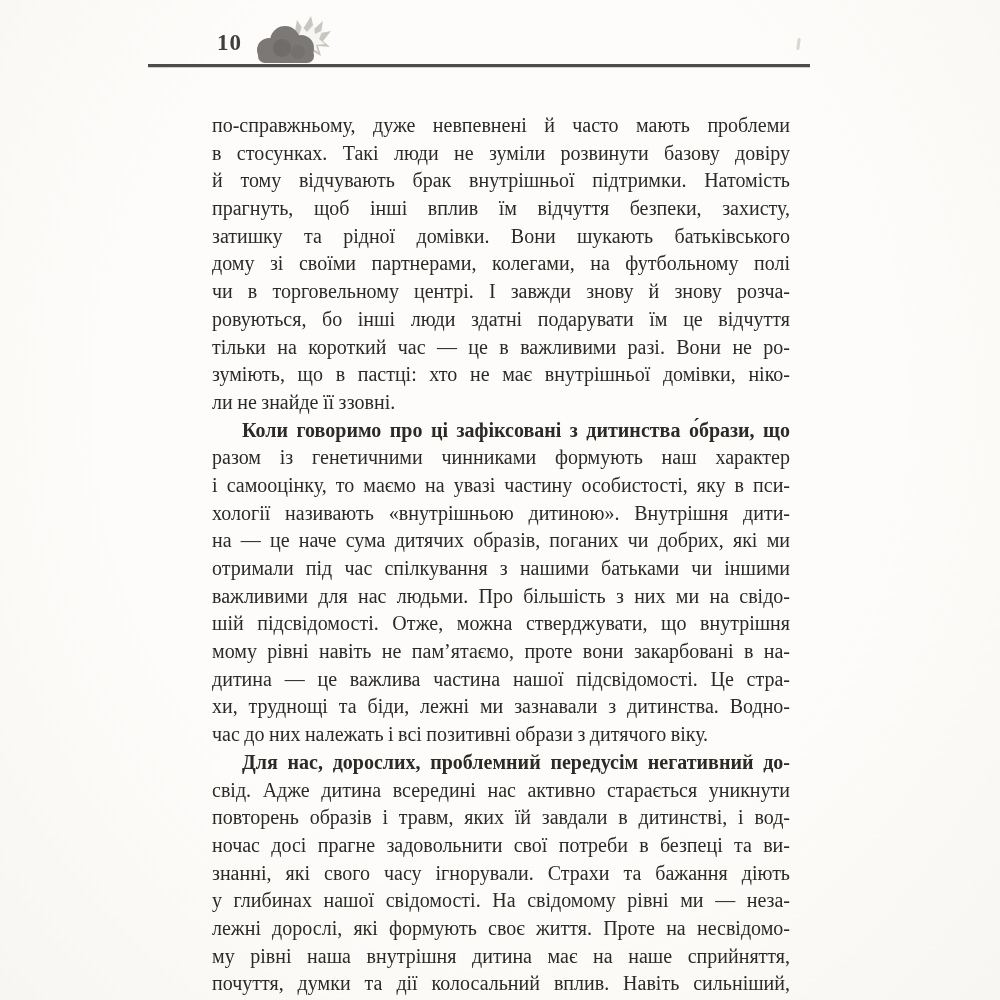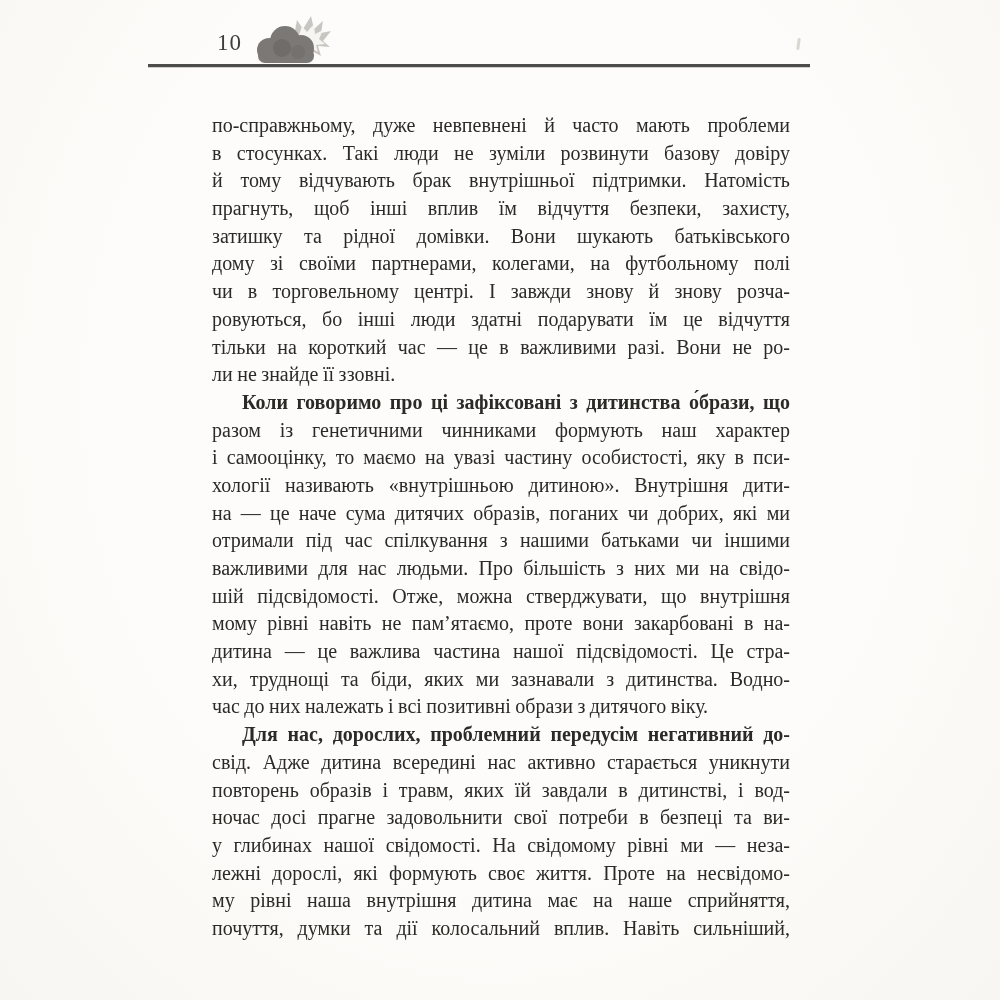--- a/index.html
+++ b/index.html
@@ -18,20 +18,21 @@
     width: 1000px;
     height: 1000px;
   }
   .pagenum {
     position: absolute;
     left: 217px;
     top: 30px;
     font-size: 23px;
     color: #3e3e3c;
     letter-spacing: 1px;
+    font-weight: bold;
   }
   .mascot {
     position: absolute;
     left: 252px;
     top: 14px;
     width: 80px;
     height: 54px;
   }
   .rule {
     position: absolute;
@@ -106,36 +107,38 @@
   <div class="text-block">
       <div class="line just">по-справжньому, дуже невпевнені й часто мають проблеми</div>
       <div class="line just">в стосунках. Такі люди не зуміли розвинути базову довіру</div>
       <div class="line just">й тому відчувають брак внутрішньої підтримки. Натомість</div>
       <div class="line just">прагнуть, щоб інші вплив їм відчуття безпеки, захисту,</div>
       <div class="line just">затишку та рідної домівки. Вони шукають батьківського</div>
       <div class="line just">дому зі своїми партнерами, колегами, на футбольному полі</div>
       <div class="line just">чи в торговельному центрі. І завжди знову й знову розча-</div>
       <div class="line just">ровуються, бо інші люди здатні подарувати їм це відчуття</div>
       <div class="line just">тільки на короткий час — це в важливими разі. Вони не ро-</div>
+      <div class="line just">зуміють, що в пастці: хто не має внутрішньої домівки, ніко-</div>
       <div class="line">ли не знайде її ззовні.</div>
       <div class="line just indent">Коли говоримо про ці зафіксовані з дитинства о́брази, що</div>
       <div class="line just">разом із генетичними чинниками формують наш характер</div>
       <div class="line just">і самооцінку, то маємо на увазі частину особистості, яку в пси-</div>
       <div class="line just">хології називають «внутрішньою дитиною». Внутрішня дити-</div>
       <div class="line just">на — це наче сума дитячих образів, поганих чи добрих, які ми</div>
       <div class="line just">отримали під час спілкування з нашими батьками чи іншими</div>
       <div class="line just">важливими для нас людьми. Про більшість з них ми на свідо-</div>
       <div class="line just">шій підсвідомості. Отже, можна стверджувати, що внутрішня</div>
       <div class="line just">мому рівні навіть не пам’ятаємо, проте вони закарбовані в на-</div>
       <div class="line just">дитина — це важлива частина нашої підсвідомості. Це стра-</div>
-      <div class="line just">хи, труднощі та біди, яких ми зазнавали з дитинства. Водно-</div>
+      <div class="line just">хи, труднощі та біди, лежні ми зазнавали з дитинства. Водно-</div>
       <div class="line">час до них належать і всі позитивні образи з дитячого віку.</div>
       <div class="line just indent">Для нас, дорослих, проблемний передусім негативний до-</div>
       <div class="line just">свід. Адже дитина всередині нас активно старається уникнути</div>
       <div class="line just">повторень образів і травм, яких їй завдали в дитинстві, і вод-</div>
       <div class="line just">ночас досі прагне задовольнити свої потреби в безпеці та ви-</div>
+      <div class="line just">знанні, які свого часу ігнорували. Страхи та бажання діють</div>
       <div class="line just">у глибинах нашої свідомості. На свідомому рівні ми — неза-</div>
       <div class="line just">лежні дорослі, які формують своє життя. Проте на несвідомо-</div>
       <div class="line just">му рівні наша внутрішня дитина має на наше сприйняття,</div>
       <div class="line just">почуття, думки та дії колосальний вплив. Навіть сильніший,</div>
     </div>
 
 </div>
 
 </body></html>

